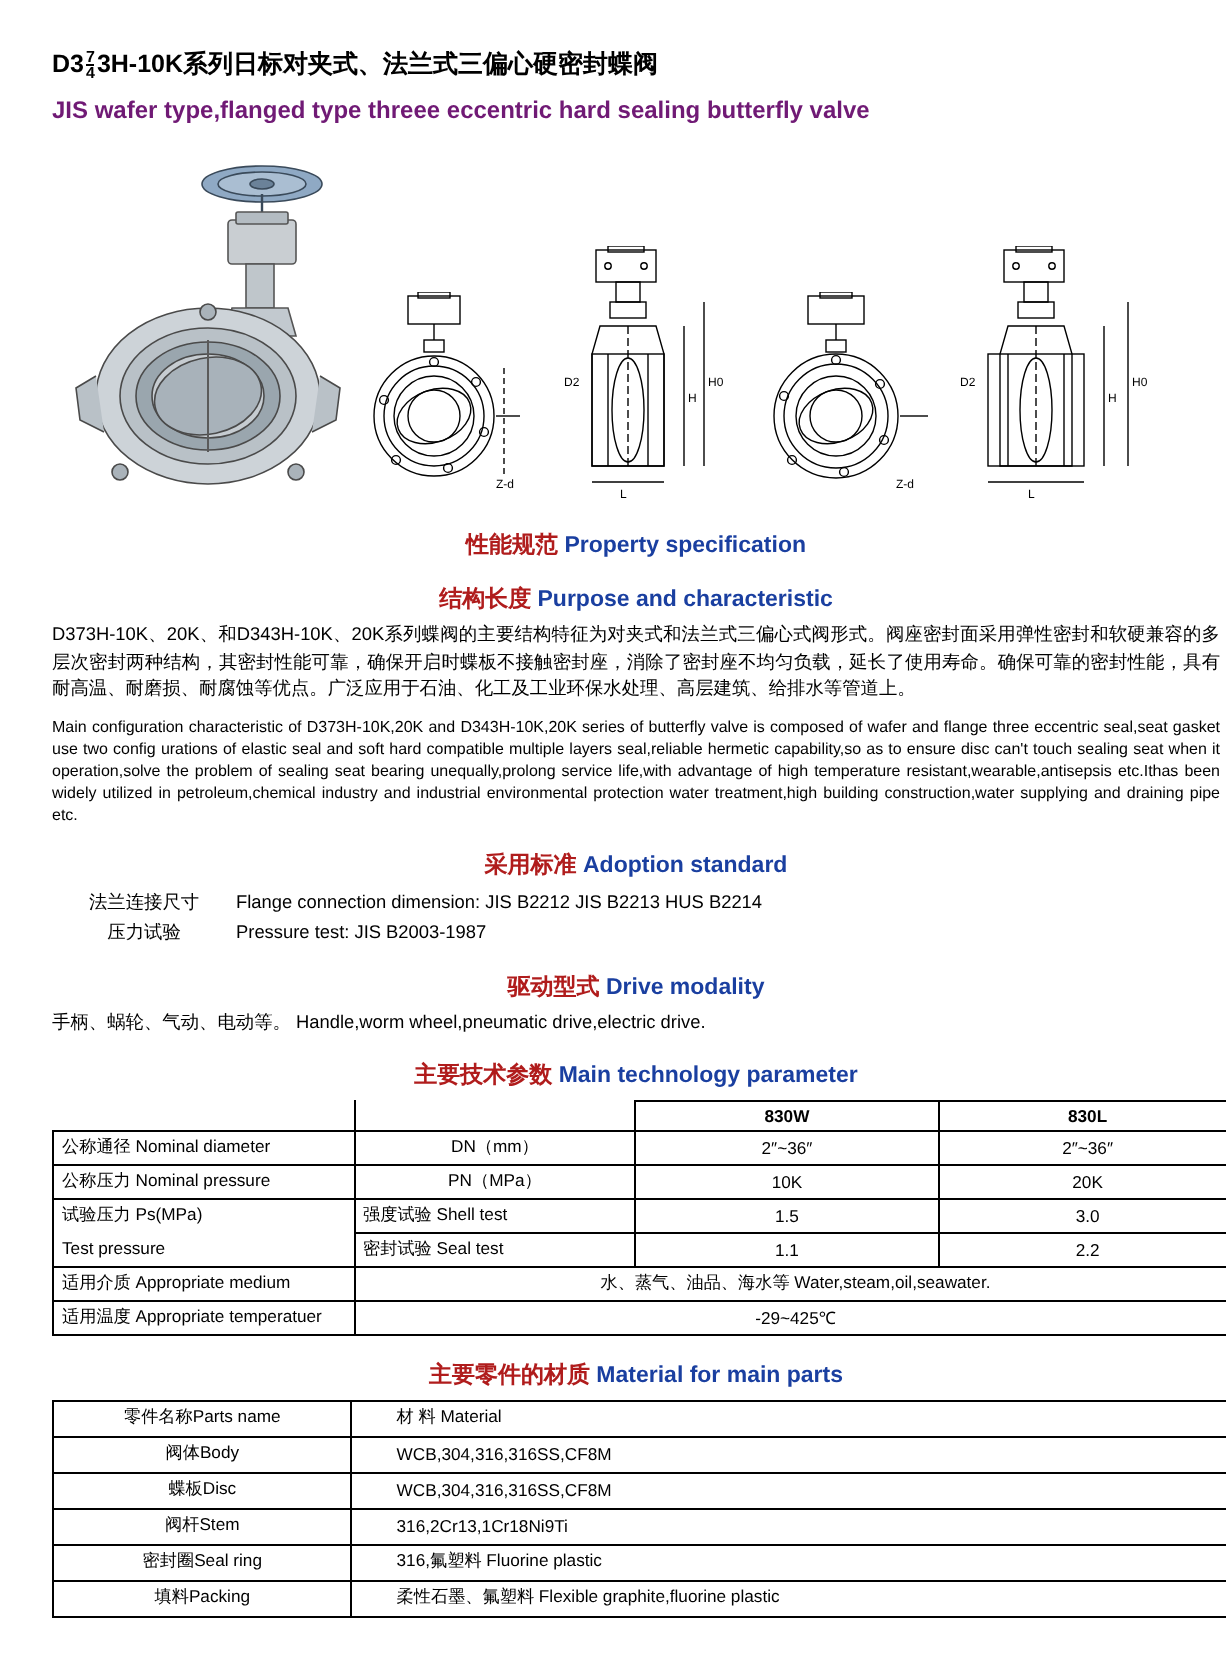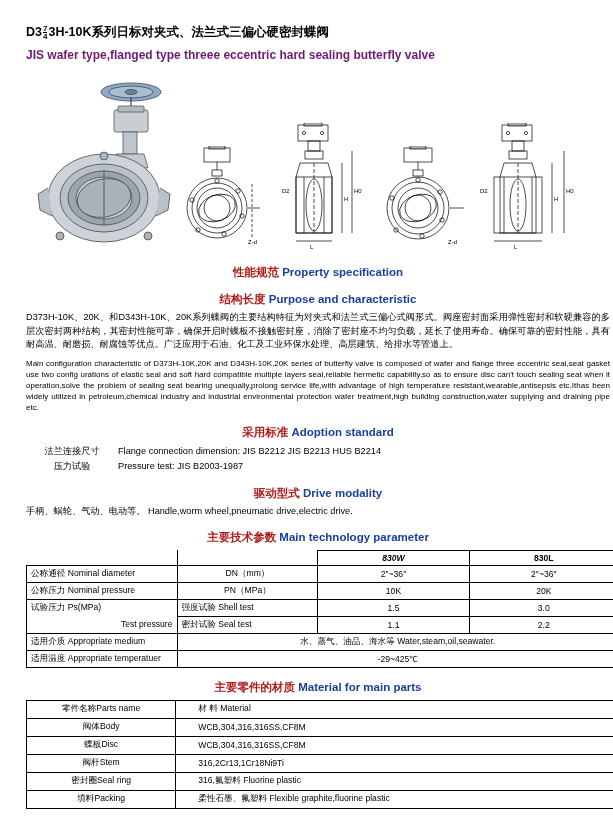--- a/index.html
+++ b/index.html
@@ -228,21 +228,21 @@
       <span>主要技术参数</span>
       <span class="en">Main technology parameter</span>
     </div>
   </div>
 
   <table>
     <tbody>
       <tr>
         <td style="width:150px;border-left:none;border-top:none;border-bottom:none;"></td>
         <td style="width:140px;border-top:none;border-bottom:none;"></td>
-        <td class="c hdr" style="width:152px;font-style:italic;">830W</td>
+        <td class="c hdr" style="width:152px;">830W</td>
         <td class="c hdr" style="width:150px;">830L</td>
       </tr>
       <tr>
         <td>公称通径 Nominal diameter</td>
         <td class="c">DN（mm）</td>
         <td class="c">2″~36″</td>
         <td class="c">2″~36″</td>
       </tr>
       <tr>
         <td>公称压力 Nominal pressure</td>
@@ -250,21 +250,21 @@
         <td class="c">10K</td>
         <td class="c">20K</td>
       </tr>
       <tr>
         <td style="border-bottom:none;">试验压力 Ps(MPa)</td>
         <td>强度试验 Shell test</td>
         <td class="c">1.5</td>
         <td class="c">3.0</td>
       </tr>
       <tr>
-        <td style="border-top:none;text-align:right;">Test pressure</td>
+        <td style="border-top:none;">Test pressure</td>
         <td>密封试验 Seal test</td>
         <td class="c">1.1</td>
         <td class="c">2.2</td>
       </tr>
       <tr>
         <td>适用介质 Appropriate medium</td>
         <td class="c" colspan="3">水、蒸气、油品、海水等 Water,steam,oil,seawater.</td>
       </tr>
       <tr>
         <td>适用温度 Appropriate temperatuer</td>

